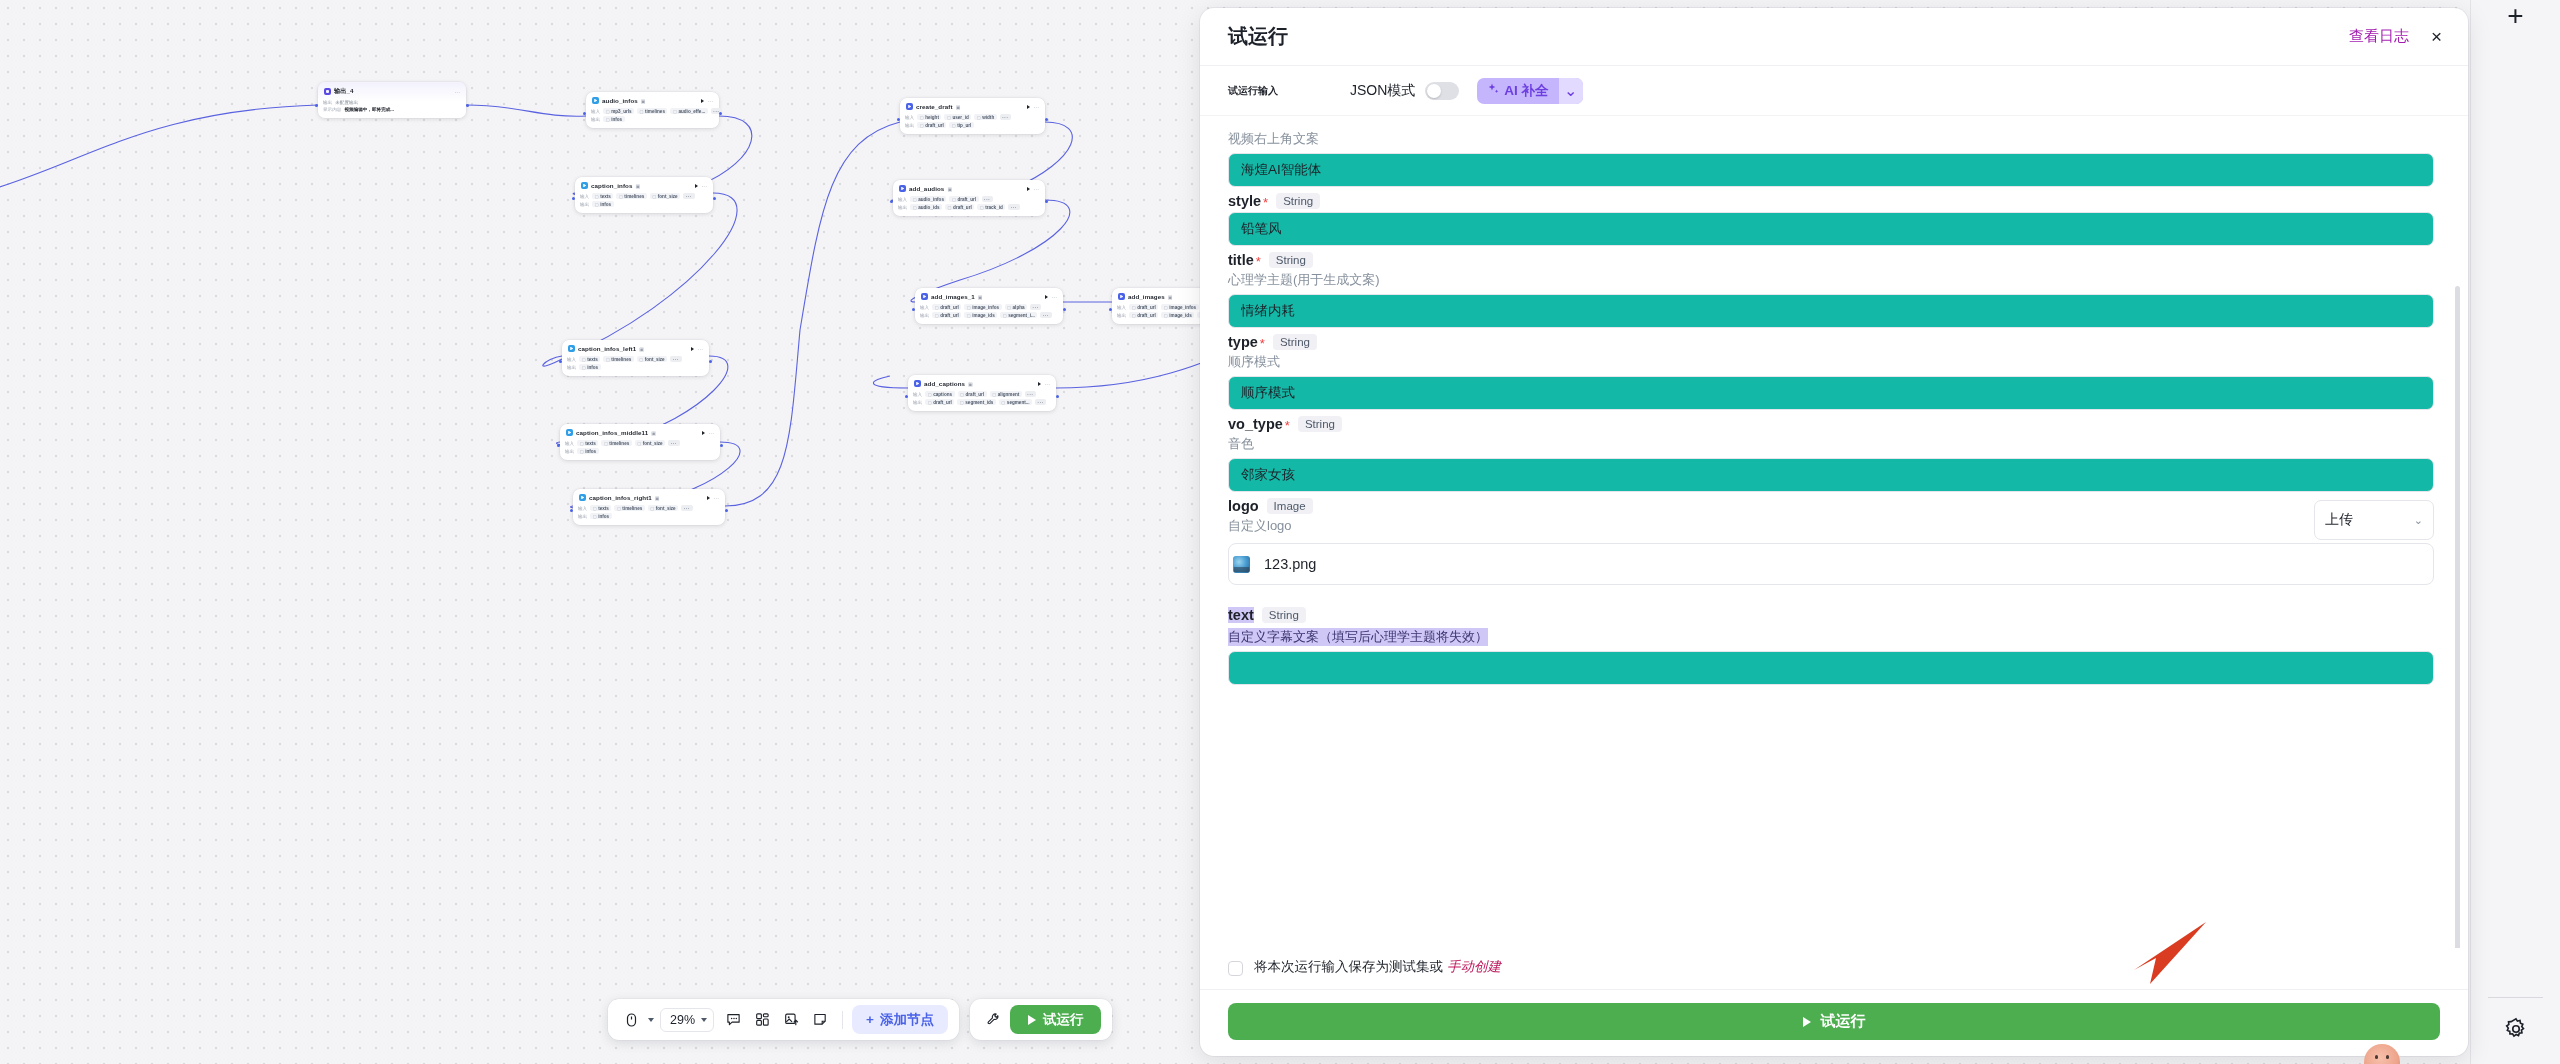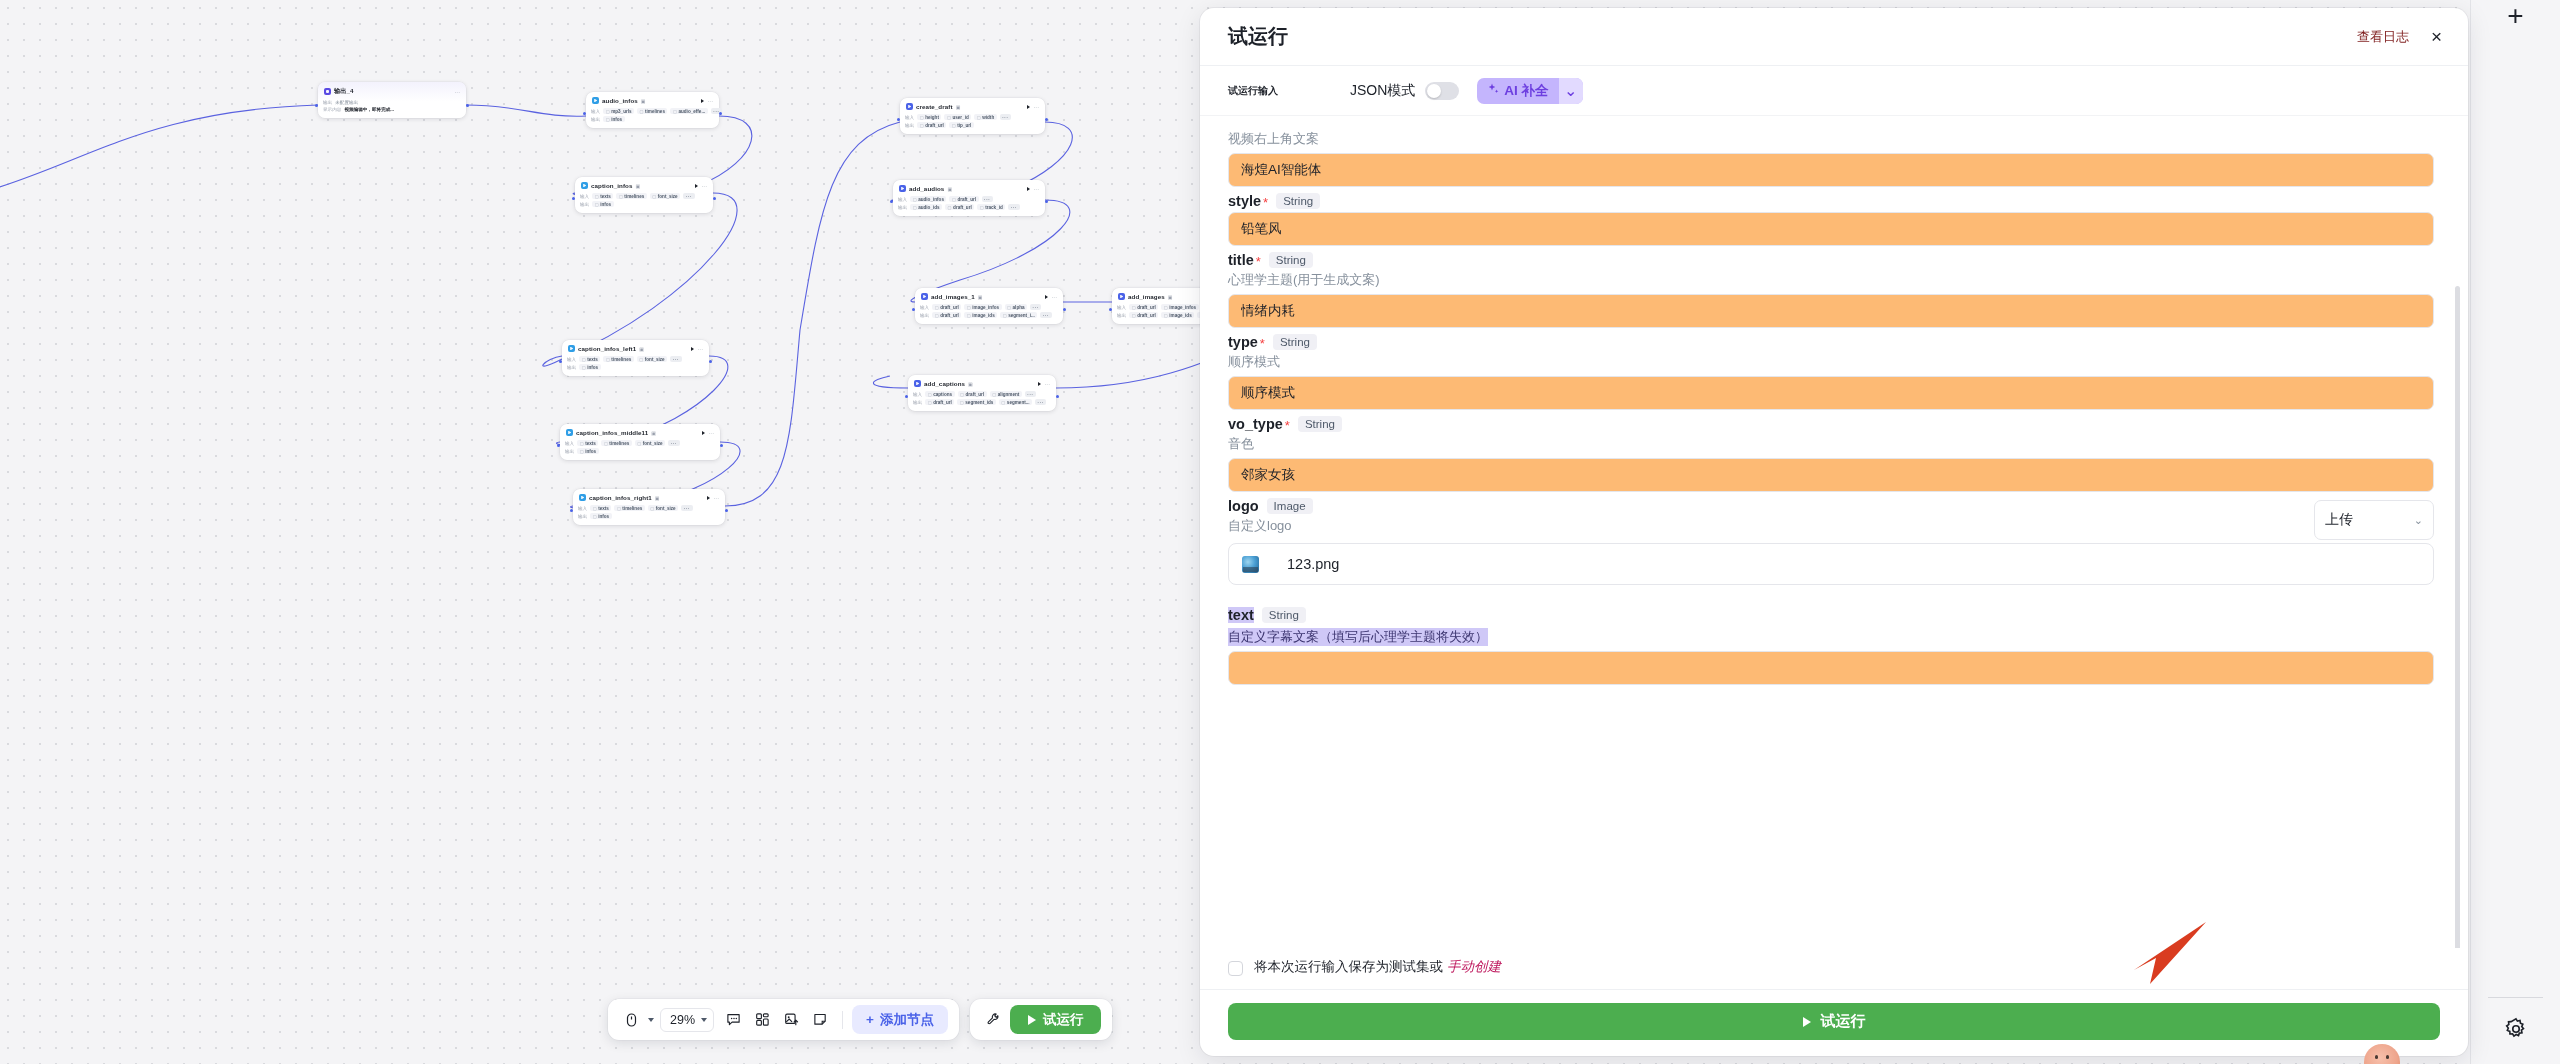--- a/index.html
+++ b/index.html
@@ -120,21 +120,21 @@
     background:#fff; border-radius:14px;
     box-shadow: 0 6px 26px rgba(20,24,40,.10), 0 0 0 1px rgba(20,24,40,.05);
     display:flex; flex-direction:column; overflow:hidden; z-index:10;
   }
   .p-head {
     height:58px; display:flex; align-items:center; padding: 0 26px 0 28px;
     border-bottom:1px solid #eef0f3; flex:0 0 auto;
   }
   .p-title { font-size:20px; font-weight:700; color:#1d2129; }
   .p-head-right { margin-left:auto; display:flex; align-items:center; gap:22px; }
-  .p-link { font-size:13px; color:#7f1d1d; cursor:pointer; }
+  .p-link { font-size:15px; color:#a21caf; cursor:pointer; }
   .p-close { font-size:19px; color:#1d2129; cursor:pointer; line-height:1; }
 
   .p-sub {
     height:50px; display:flex; align-items:center; padding:0 26px 0 28px; flex:0 0 auto;
     border-bottom:1px solid #f2f3f5;
   }
   .p-sub-title { font-size:10px; font-weight:700; color:#1d2129; }
   .json-wrap { margin-left:72px; display:flex; align-items:center; gap:10px; }
   .json-lbl { font-size:14px; color:#1d2129; }
   .switch {
@@ -152,33 +152,33 @@
   .field { margin-bottom: 6px; }
   .f-label { display:flex; align-items:center; gap:8px; margin-bottom:3px; }
   .f-name { font-size:14.5px; font-weight:700; color:#1d2129; }
   .f-name.hl { background:#cfc8f7; }
   .f-req { color:#f53f3f; font-size:13px; position:relative; top:1px; margin-left:-6px; }
   .f-type { background:#f0f0f5; color:#4e5969; font-size:11.5px; border-radius:4px; padding:2px 7px; }
   .f-desc { font-size:13px; color:#86909c; margin: 2px 0 5px 0; }
   .f-desc.hl { background:#cfc8f7; color:#3c3570; display:inline-block; }
   .f-input {
     width:100%; height:34px; border:1px solid #e5e6eb; border-radius:7px;
-    padding: 0 12px; font-size:13.5px; color:#1d2129; background:#fdba74; outline:none;
+    padding: 0 12px; font-size:13.5px; color:#1d2129; background:#14b8a6; outline:none;
     font-family:"Liberation Sans", sans-serif;
   }
   .f-input::placeholder { color:#c0c4cc; }
   .label-row-split { display:flex; align-items:flex-end; }
   .upload-select {
     margin-left:auto; width:120px; height:40px; border:1px solid #e5e6eb; border-radius:7px;
     display:flex;align-items:center; padding:0 10px; font-size:14px; color:#1d2129; cursor:pointer;
   }
   .upload-select .chev2 { margin-left:auto; color:#86909c; font-size:11px; }
   .file-box {
     width:100%; height:42px; border:1px solid #e5e6eb; border-radius:8px;
-    display:flex; align-items:center; gap:28px; padding:0 13px; margin-top:3px;text-align:center;
+    display:flex; align-items:center; gap:14px; padding:0 4px; margin-top:3px;text-align:center;
   }
   .file-thumb {
     width:17px;height:17px;border-radius:3px;
     background: radial-gradient(circle at 35% 35%, #9fd6ef 0%, #4a9fd4 45%, #1d5e8e 100%);
     position:relative; overflow:hidden; flex:0 0 auto;
   }
   .file-thumb::after{content:"";position:absolute;left:1px;bottom:1px;right:1px;height:5px;background:#2b3a4a;opacity:.55;}
   .file-name { font-size:14.5px; color:#1d2129; }
 
   .p-foot-chk {

